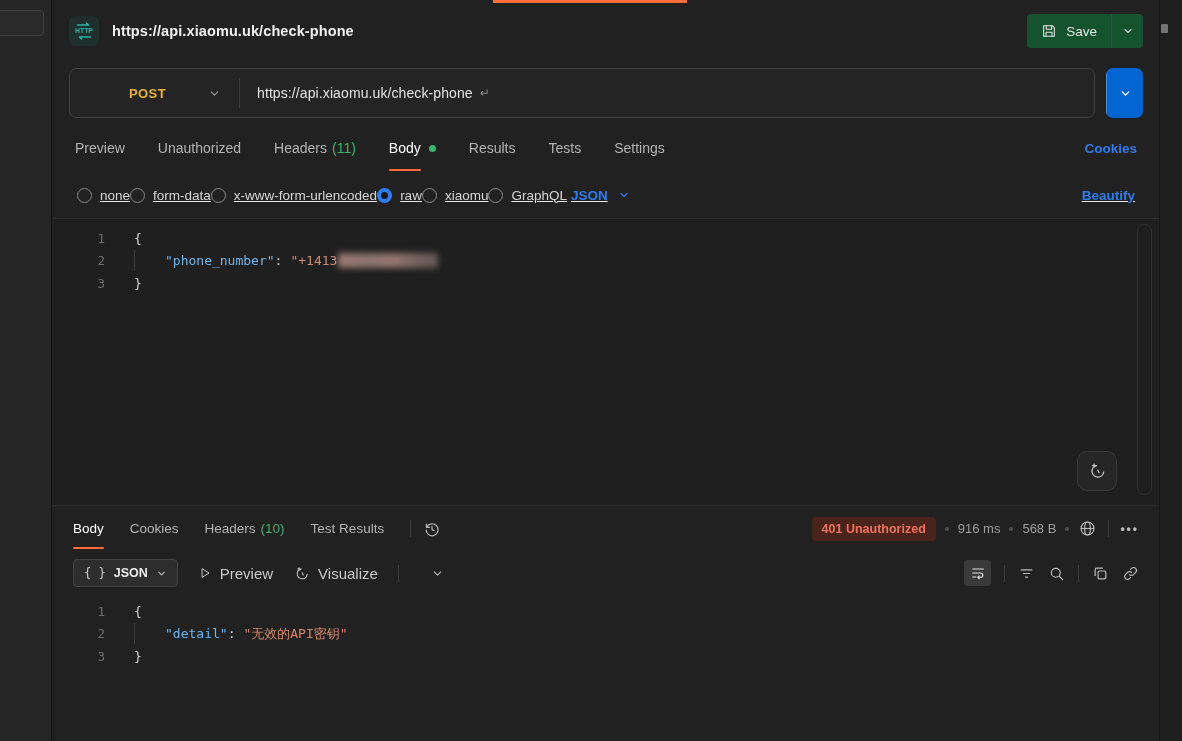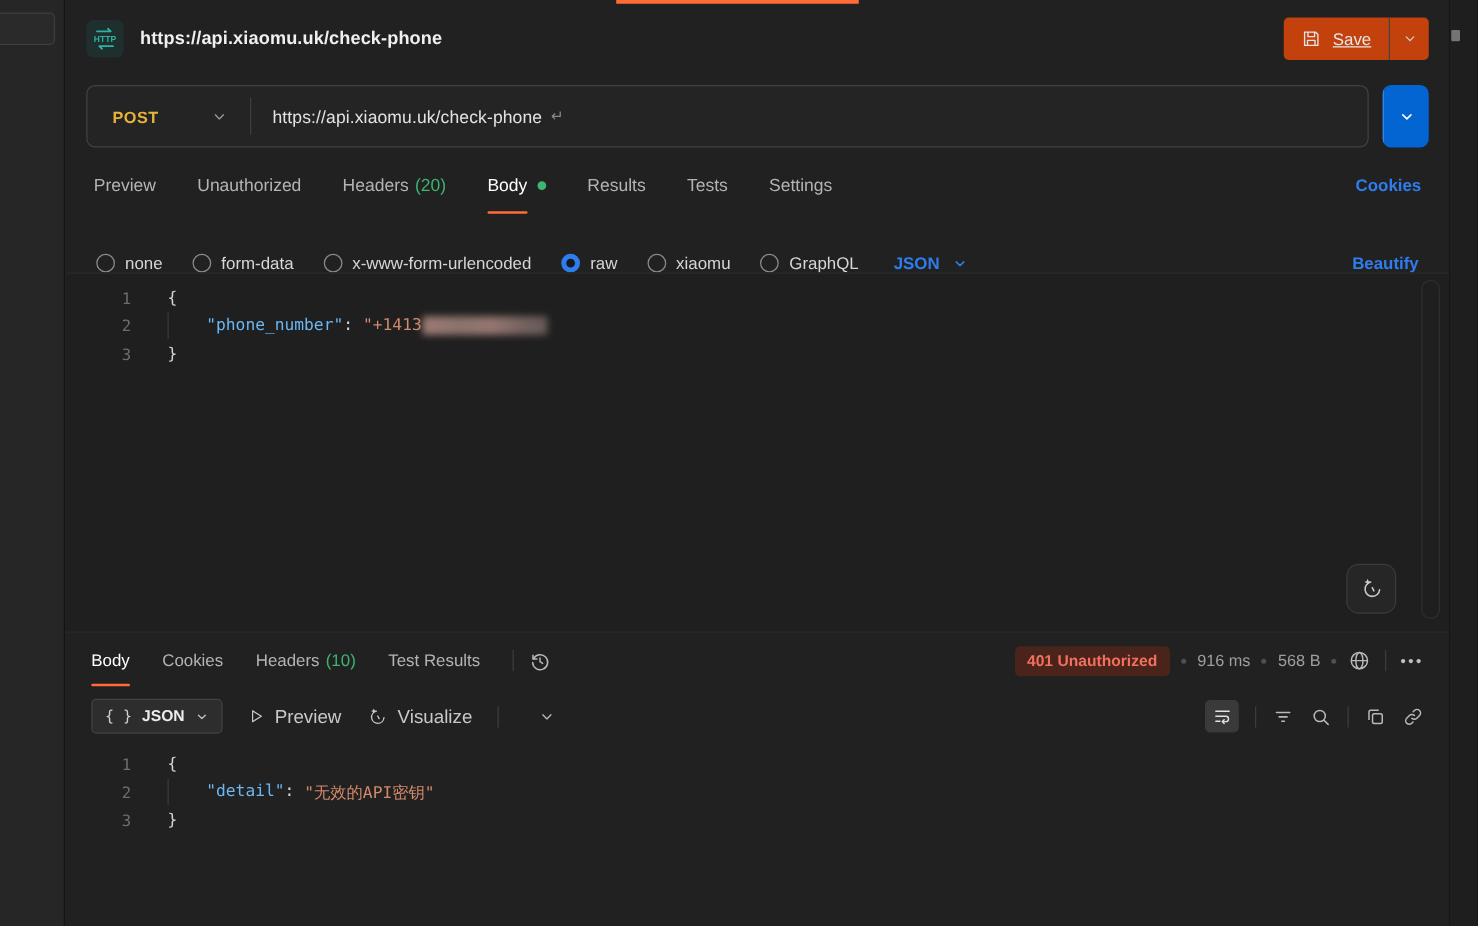--- a/index.html
+++ b/index.html
@@ -18,50 +18,50 @@
   
   .main { position:absolute; left:53px; top:0; width:1106px; height:741px; background:#212121; display:flex; flex-direction:column; }
 
   .top-indicator { position:absolute; left:493px; top:0; width:194px; height:3px; background:#ff6c37; z-index:5; }
 
   
   .hdr { height:62px; display:flex; align-items:center; padding:0 16px; flex:0 0 auto; }
   .http-badge { width:30px; height:30px; border-radius:6px; background:#1e2f2e; display:flex; flex-direction:column; align-items:center; justify-content:center; gap:1px; }
   .http-badge svg { display:block; }
   .req-title { margin-left:13px; font-size:14.5px; font-weight:700; color:#f0f0f0; letter-spacing:.1px; }
-  .save-group { margin-left:auto; display:flex; align-items:stretch; height:34px; background:#c2410c; border-radius:4px; overflow:hidden;text-decoration:underline; }
+  .save-group { margin-left:auto; display:flex; align-items:stretch; height:34px; background:#14532d; border-radius:4px; overflow:hidden; }
   .save-main { display:flex; align-items:center; gap:9px; padding:0 14px; color:#e6e6e6; font-size:13.5px; cursor:pointer; }
   .save-caret { width:32px; display:flex; align-items:center; justify-content:center; border-left:1px solid #454545; color:#cfcfcf; cursor:pointer; }
 
   
   .url-row { height:62px; display:flex; align-items:center; padding:0 16px; gap:11px; flex:0 0 auto; }
   .url-box { flex:1; height:50px; border:1px solid #414141; border-radius:7px; background:#242424; display:flex; align-items:center; }
   .method-sel { display:flex; align-items:center; padding:0 18px 0 20px; cursor:pointer; height:100%; }
-  .method-label { color:#e8b339; font-weight:700; font-size:13px; letter-spacing:.4px; }
+  .method-label { color:#e8b339; font-weight:700; font-size:13px; letter-spacing:.4px;margin-left:39px; }
   .method-caret { margin-left:42px; color:#9a9a9a; display:flex; }
   .url-divider { width:1px; height:30px; background:#3c3c3c; }
   .url-text { margin-left:17px; font-size:14px; color:#e3e3e3; letter-spacing:.1px; }
   .enter-hint { color:#8a8a8a; font-size:12px; margin-left:7px; }
   .send-group { display:flex; align-items:stretch; height:50px; border-radius:7px; overflow:hidden; background:#0265d2; }
   .send-main { display:flex; align-items:center; padding:0 23px; color:#fff; font-weight:700; font-size:14.5px; cursor:pointer; }
   .send-caret { width:37px; display:flex; align-items:center; justify-content:center; border-left:1px solid rgba(255,255,255,.28); color:#fff; cursor:pointer; }
 
   
   .tabs-row { height:48px; display:flex; align-items:center; padding:0 22px; gap:33px; flex:0 0 auto; }
   .tab { position:relative; font-size:14px; color:#b4b4b4; cursor:pointer; display:flex; align-items:center; }
   .tab .count { color:#3db470; margin-left:5px; }
   .tab.active { color:#ffffff; }
   .tab.active .tab-label { position:relative; }
   .tab.active .tab-label::after { content:""; position:absolute; left:0; right:0; bottom:-15px; height:2px; background:#ff6c37; border-radius:1px; }
   .green-dot { width:7px; height:7px; border-radius:50%; background:#3db470; margin-left:8px; }
   .link-blue { color:#2f7ced; font-weight:700; font-size:13.5px; cursor:pointer; }
   .tabs-row .link-blue { margin-left:auto; }
 
   
-  .radio-row { height:46px; display:flex; align-items:flex-end; padding:0 24px; gap:24px; flex:0 0 auto; }
+  .radio-row { height:46px; display:flex; align-items:center; padding:0 24px; flex:0 0 auto;text-decoration:underline; }
   .radio-item { display:flex; align-items:center; gap:8px; cursor:pointer; }
   .radio-circle { width:15px; height:15px; border-radius:50%; border:1.5px solid #8a8a8a; background:transparent; flex:0 0 auto; }
   .radio-item.selected .radio-circle { border:4.5px solid #2f7ced; background:#16191d; }
   .radio-label { font-size:13.5px; color:#d6d6d6; }
   .format-sel { display:flex; align-items:center; gap:10px; cursor:pointer; margin-left:4px; }
   .format-label { color:#2f7ced; font-weight:700; font-size:13.5px; }
   .format-sel svg { color:#2f7ced; }
   .radio-row .link-blue { margin-left:auto; }
 
   
@@ -172,21 +172,21 @@
 
     <div class="tabs-row">
       <div class="tab">
           <span class="tab-label">Preview</span>
         </div>
       <div class="tab">
           <span class="tab-label">Unauthorized</span>
         </div>
       <div class="tab">
           <span class="tab-label">Headers</span>
-          <span class="count">(20)</span>
+          <span class="count">(11)</span>
         </div>
       <div class="tab active">
           <span class="tab-label">Body</span>
           <span class="green-dot"></span>
         </div>
       <div class="tab">
           <span class="tab-label">Results</span>
         </div>
       <div class="tab">
           <span class="tab-label">Tests</span>

